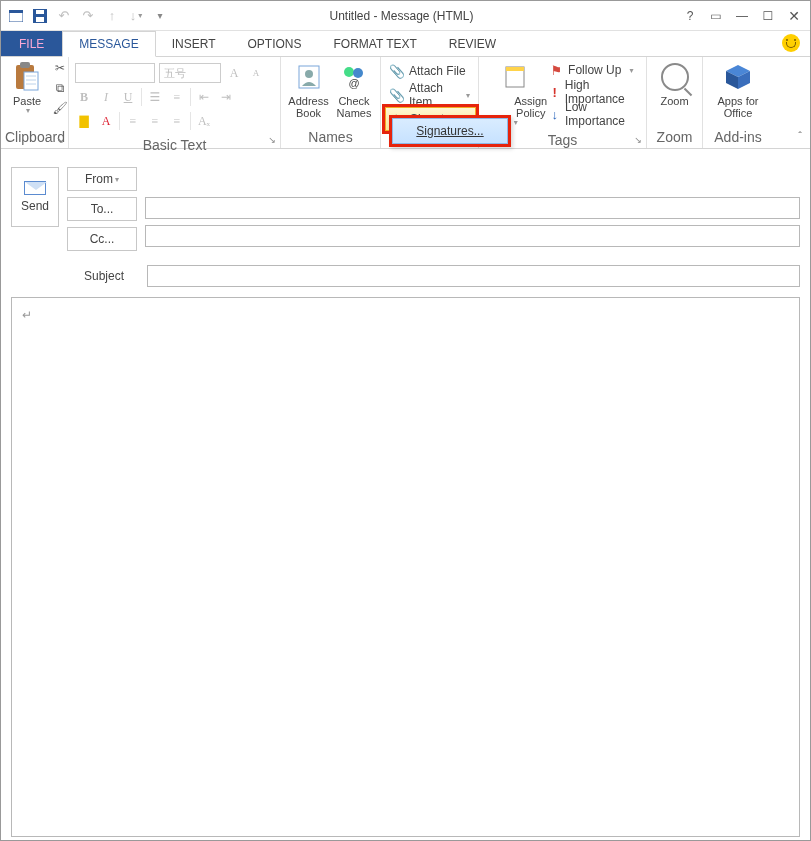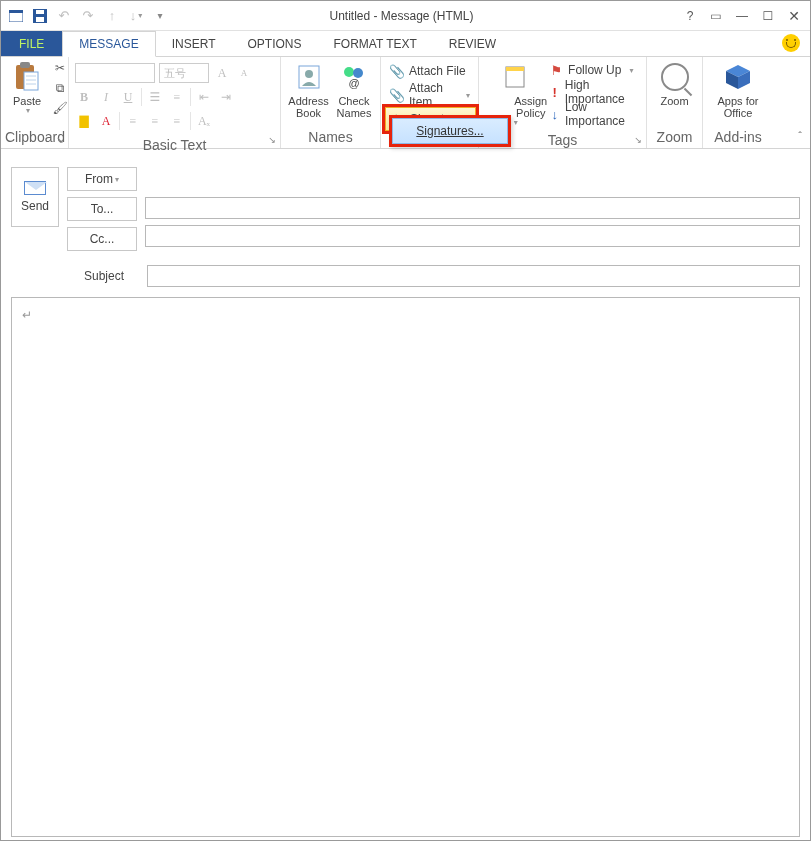--- a/index.html
+++ b/index.html
@@ -60,21 +60,21 @@
   }
   .tab {
     padding: 0 16px;
     display: flex; align-items: center;
     font-size: 12px;
     color: #444;
     cursor: pointer;
   }
   .tab.file {
     background: #2a579a;
-    color: #bef264;
+    color: #f9a8d4;
     padding: 0 18px;
   }
   .tab.active {
     border: 1px solid #d4d4d4;
     border-bottom: 1px solid #fff;
     margin-bottom: -1px;
     color: #2a579a;
     background: #fff;
   }
   .smiley {
@@ -149,21 +149,21 @@
   .mini-col { display:flex; flex-direction:column; gap:2px; margin-left:2px; }
   .mini-icon { width:18px; height:18px; display:flex; align-items:center; justify-content:center; font-size:12px; color:#555; }
   
   .bt-row { display:flex; align-items:center; gap:4px; height:24px; }
   .bt-rows { display:flex; flex-direction:column; gap:0px; padding:2px; width:200px; }
   .ctrl {
     border:1px solid #ccc; background:#fff; height:20px; font-size:11px;
     color:#bbb; padding:0 4px; display:flex; align-items:center;
   }
   .ctrl.font { width:80px; }
-  .ctrl.size { width:50px; }
+  .ctrl.size { width:62px; }
   .ibtn { width:18px; height:18px; display:flex; align-items:center; justify-content:center; font-size:12px; color:#bfbfbf; font-family: "Times New Roman", serif;}
   .ibtn.b { font-weight:bold; }
   .ibtn.i { font-style:italic; }
   .ibtn.u { text-decoration:underline; }
   .sep { width:1px; height:18px; background:#e5e5e5; }
   
   .inc-row {
     display:flex; align-items:center; gap:4px;
     height:24px;
     padding:0 4px;

